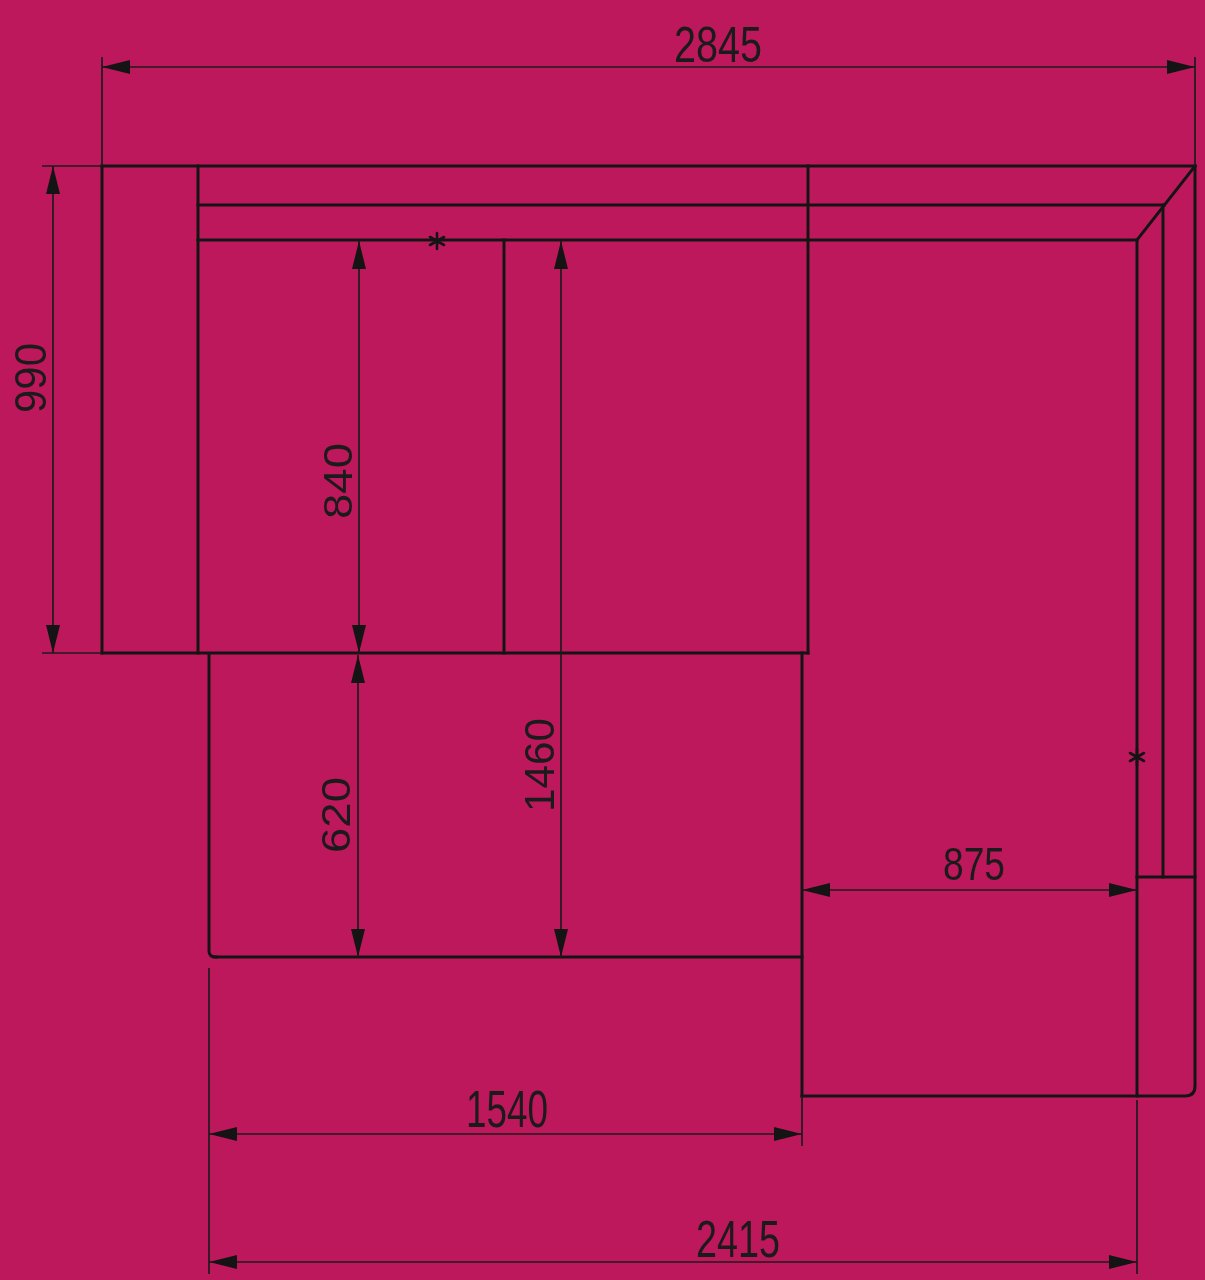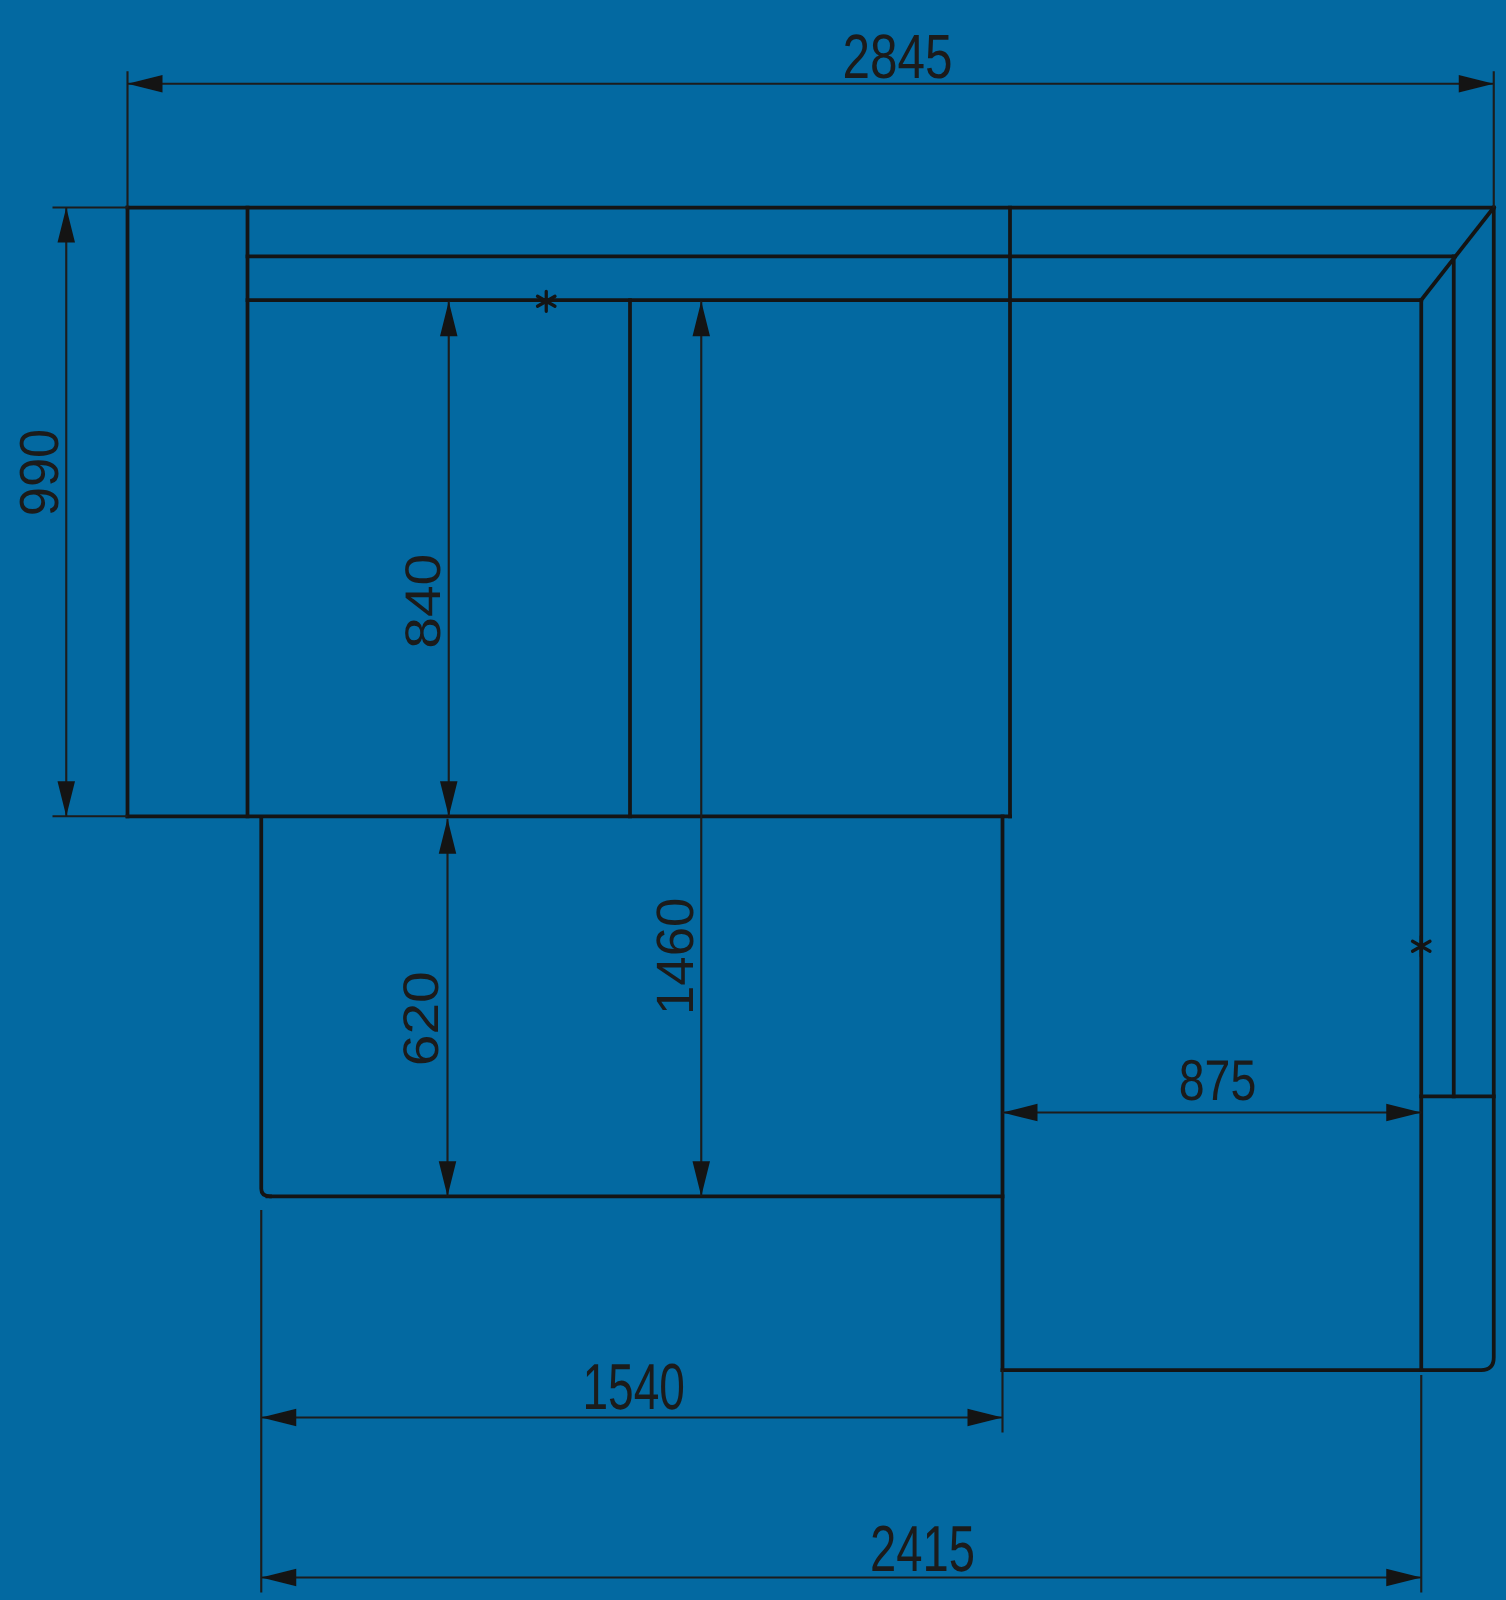--- a/index.html
+++ b/index.html
@@ -4,21 +4,21 @@
 <style>
   html, body {
     margin: 0;
     padding: 0;
     background: #ffffff;
   }
   .sheet {
     position: relative;
     width: 1205px;
     height: 1280px;
-    background: #0369a1;
+    background: #be185d;
     overflow: hidden;
     text-decoration: underline;
   }
   svg { display: block; }
   .outline {
     fill: none;
     stroke: #141414;
     stroke-width: 3;
     stroke-linecap: square;
     stroke-linejoin: round;

